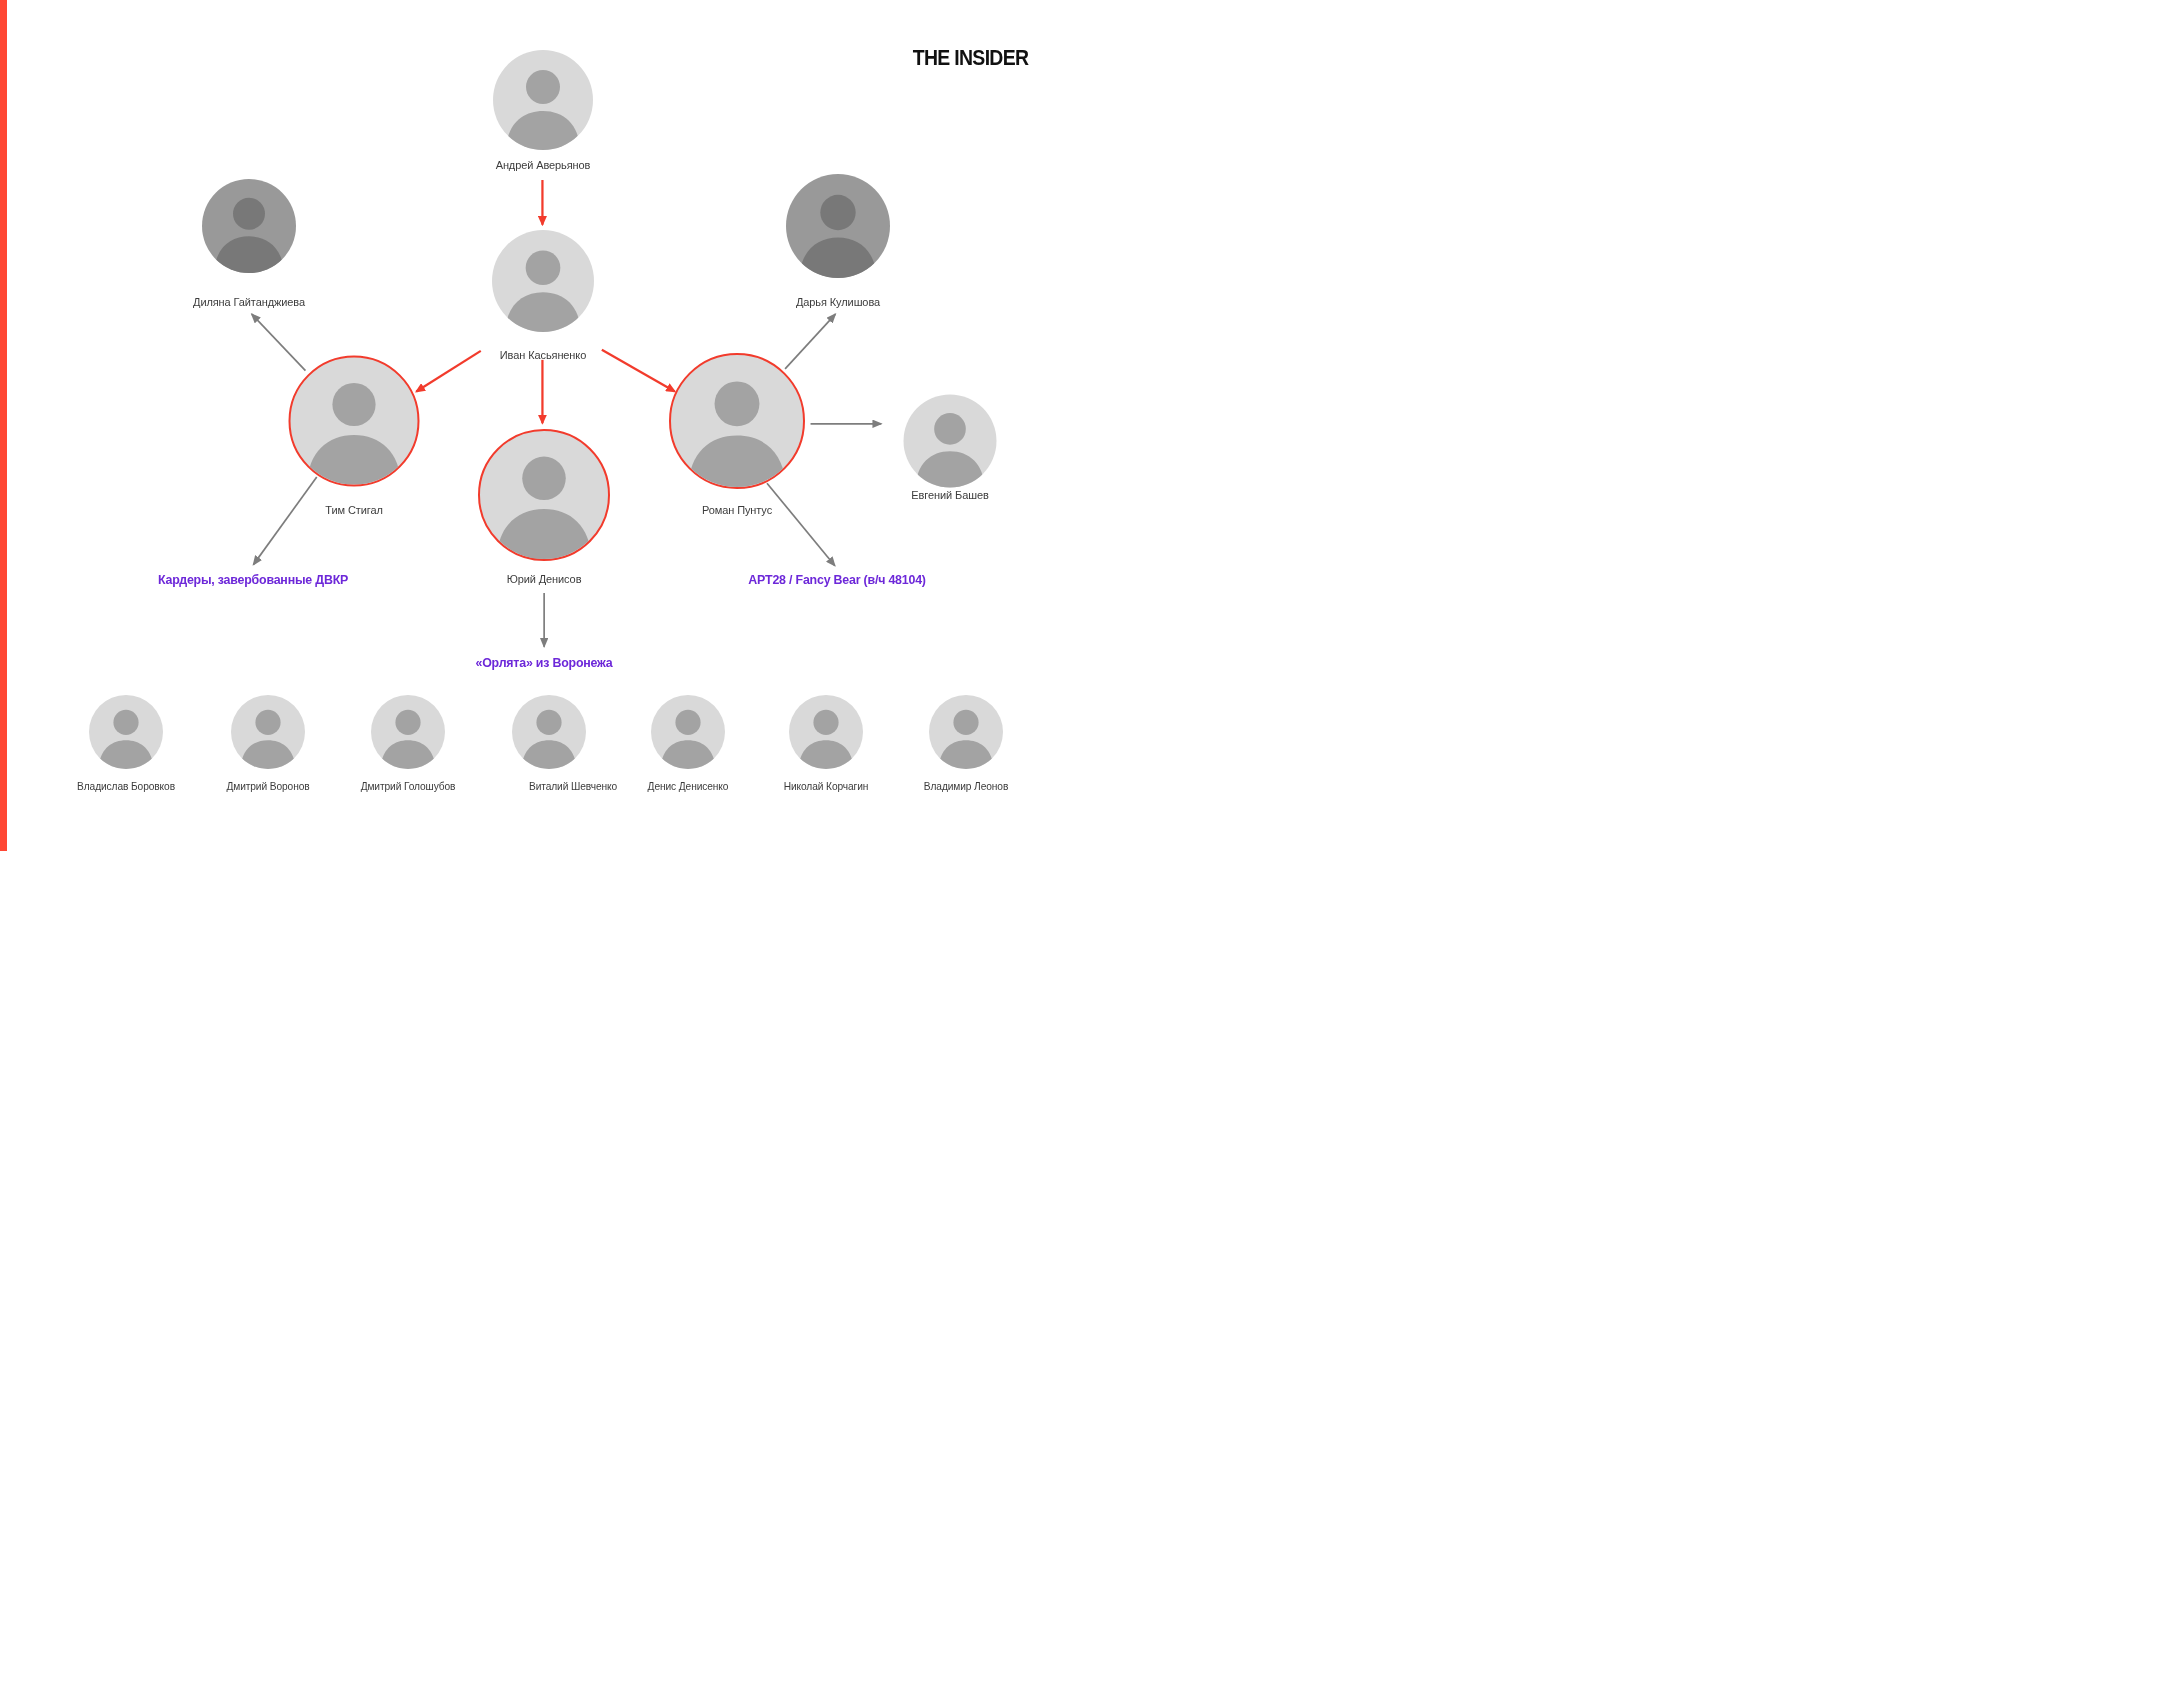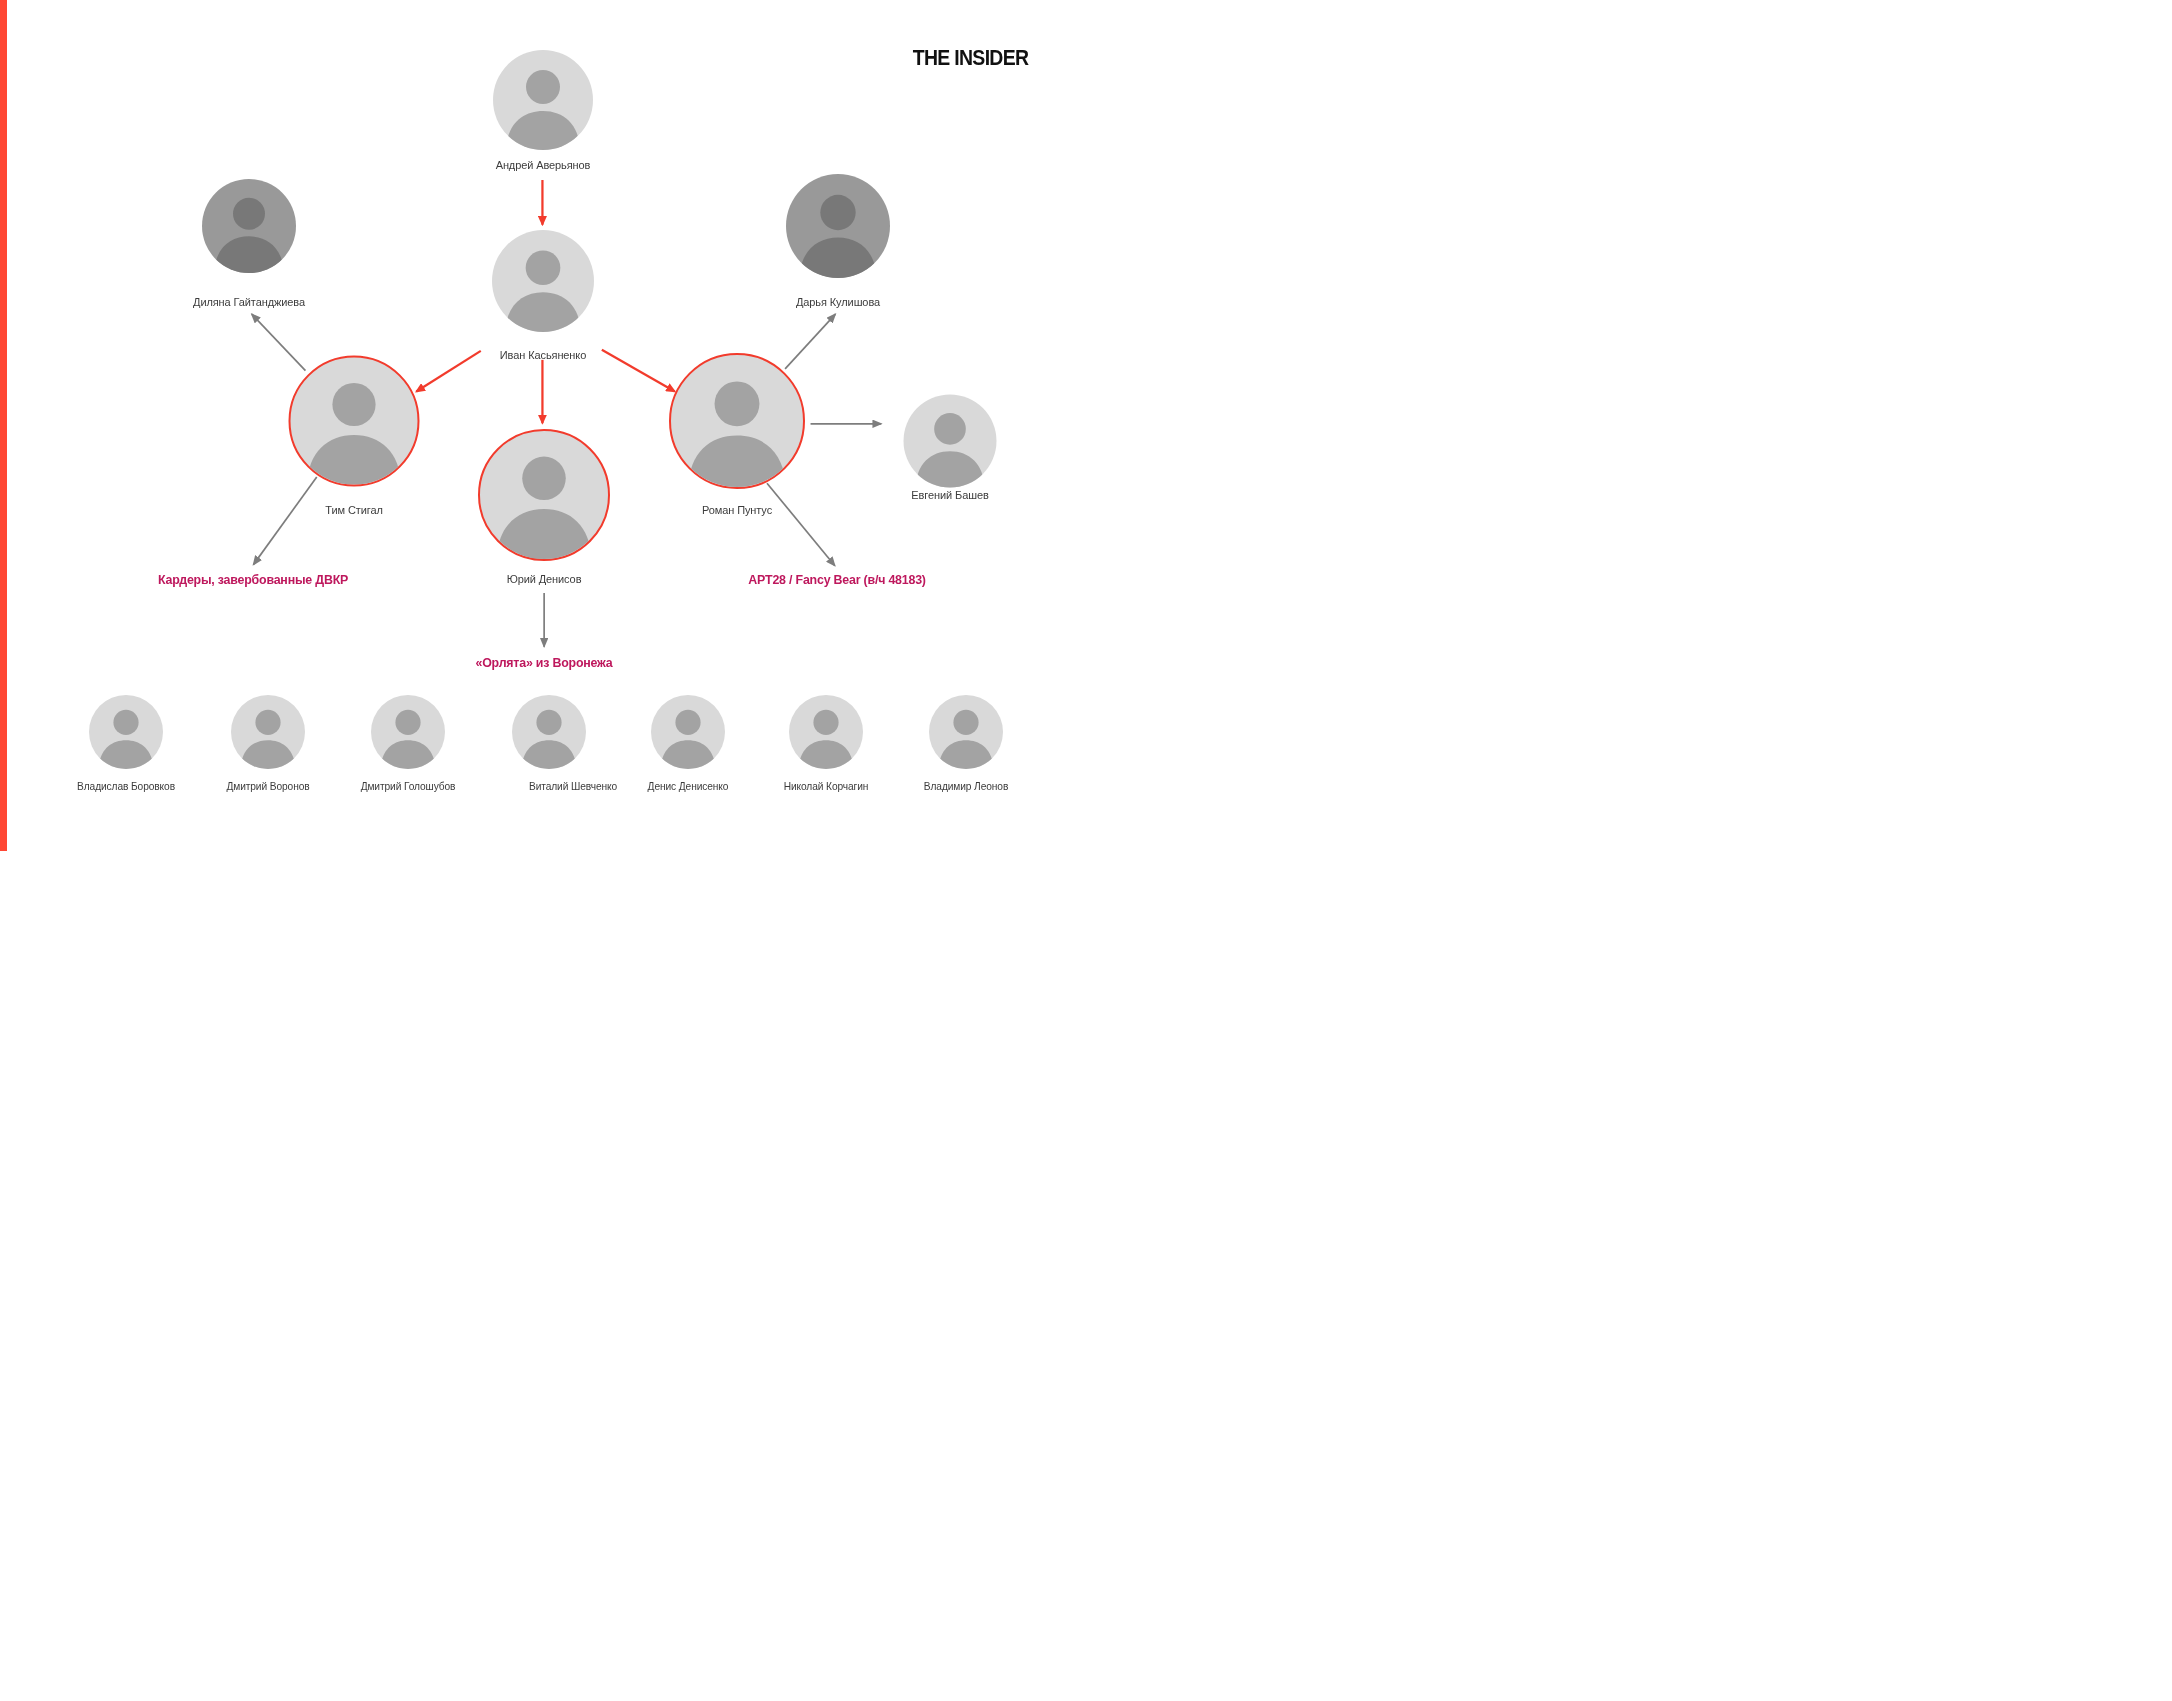--- a/index.html
+++ b/index.html
@@ -22,21 +22,21 @@
   }
   .photo.ring{border:2.8px solid var(--red);}
   .photo svg{position:absolute;left:0;bottom:0;width:100%;height:100%;display:block;}
   .person-name{
     position:absolute;transform:translate(-50%,-50%);
     white-space:nowrap;font-size:11px;color:var(--text);letter-spacing:-0.1px;
   }
   .person-name.small{font-size:10.2px;}
   .group-label{
     position:absolute;transform:translate(-50%,-50%);
-    white-space:nowrap;font-size:12.4px;font-weight:bold;color:#be185d;letter-spacing:-0.2px;
+    white-space:nowrap;font-size:12.4px;font-weight:bold;color:#6d28d9;letter-spacing:-0.2px;
   }
 </style>
 </head>
 <body>
 
 <div class="canvas">
   <div class="stripe" style="background: rgb(255, 71, 52);"></div>
 
   <svg class="arrows" width="1086" height="851" viewBox="0 0 1920 1504">
     <defs>
@@ -208,20 +208,20 @@
         <circle cx="50" cy="37" r="17" fill="#a3a3a3"></circle>
         <path d="M13,102 C13,75 29,61 50,61 C71,61 87,75 87,102 Z" fill="#a3a3a3"></path>
       </svg>
     </div>
     <div class="person-name small" style="left: 966px; top: 786px;">Владимир Леонов</div>
   </div>
 </div>
   <div id="groups-layer">
   <div class="group-label" style="left: 253px; top: 580px;">Кардеры, завербованные ДВКР</div>
 
-  <div class="group-label" style="left: 837px; top: 580px;">APT28 / Fancy Bear (в/ч 48183)</div>
+  <div class="group-label" style="left: 837px; top: 580px;">APT28 / Fancy Bear (в/ч 48104)</div>
 
   <div class="group-label" style="left: 544px; top: 663px;">«Орлята» из Воронежа</div>
 </div>
 
   <div class="logo">THE INSIDER</div>
 </div>
 
 
 </body></html>

